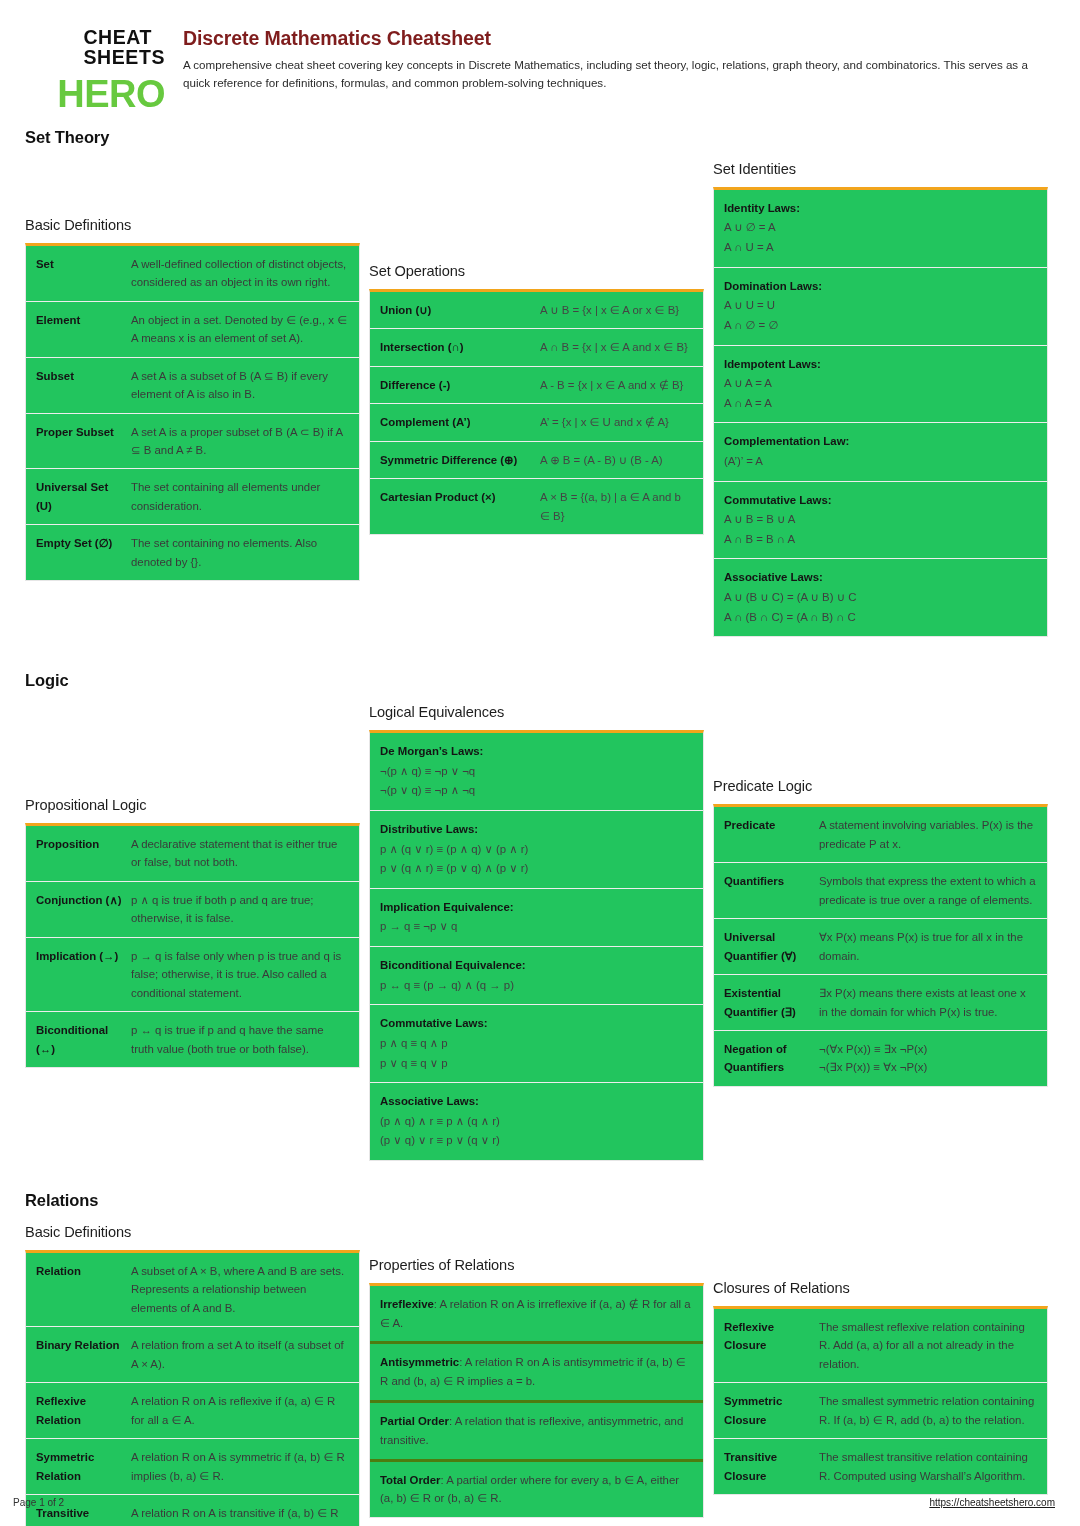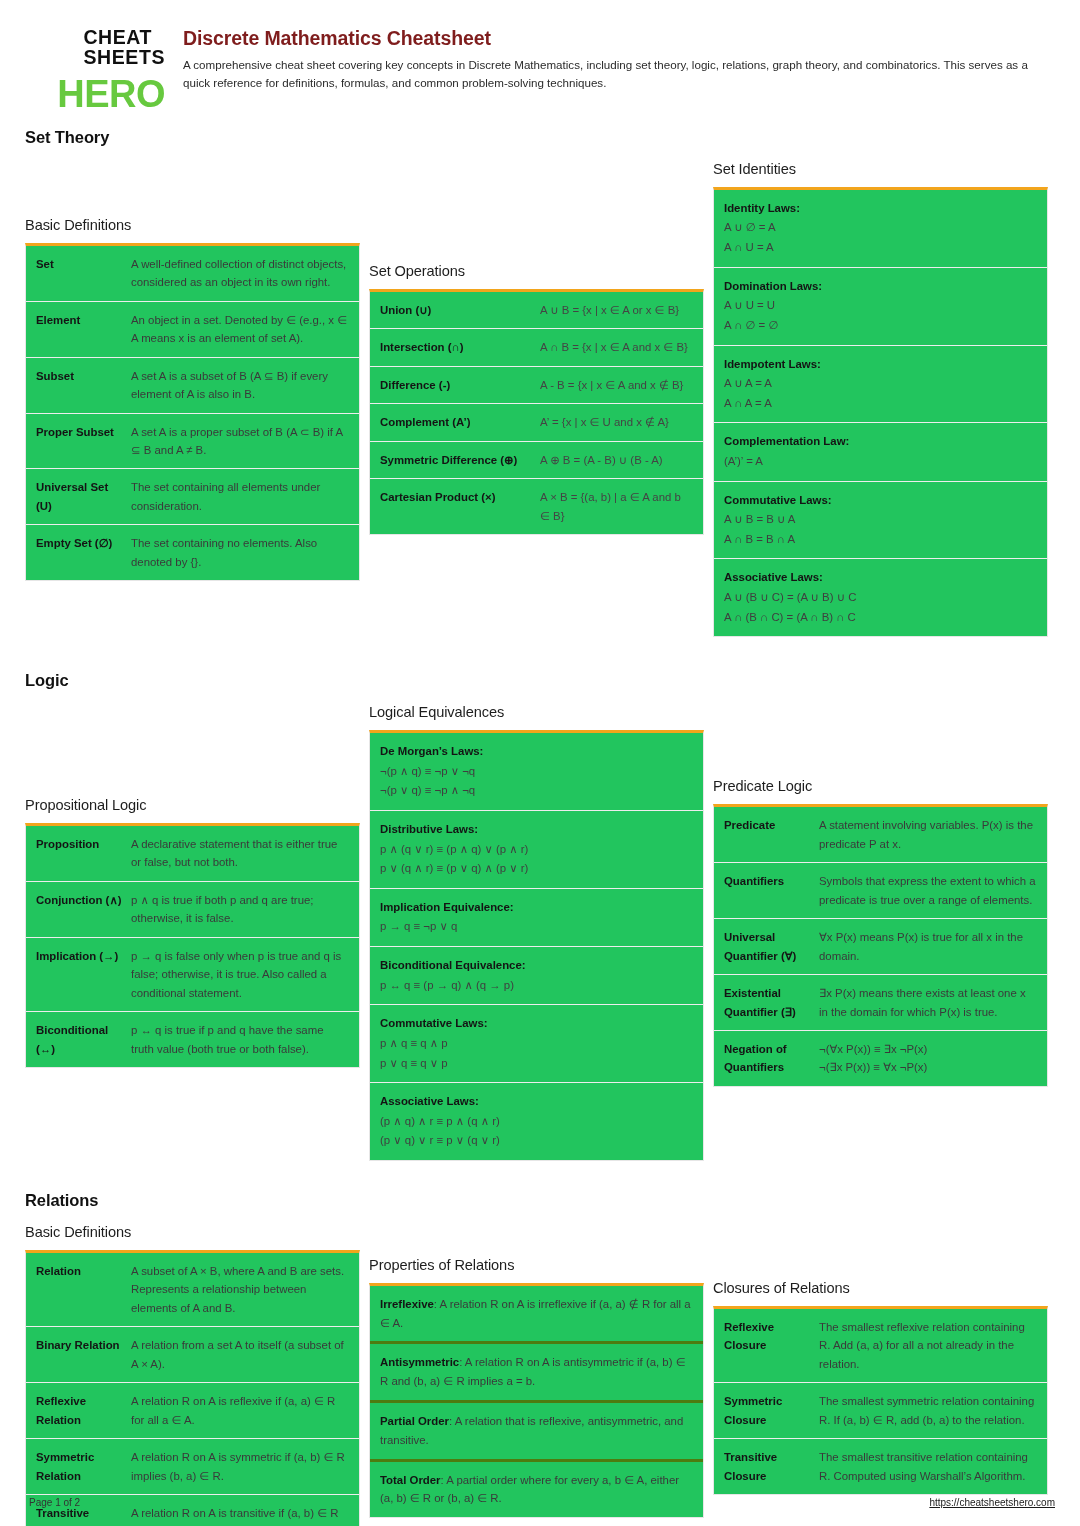--- a/index.html
+++ b/index.html
@@ -158,21 +158,21 @@
   }
   .irow:last-child { border-bottom: none; }
   .irow .lead { font-weight: 700; color: #141414; }
 
   .sec-gap { height: 34px; }
   .sec-gap-sm { height: 30px; }
 
   
   .footer {
     position: absolute;
-    left: 29px;
+    left: 13px;
     right: 25px;
     bottom: 18px;
     display: flex;
     justify-content: space-between;
     align-items: flex-start;
     font-size: 10px;
     color: #333;
   }
   .footer a {
     color: #1a1a1a;

